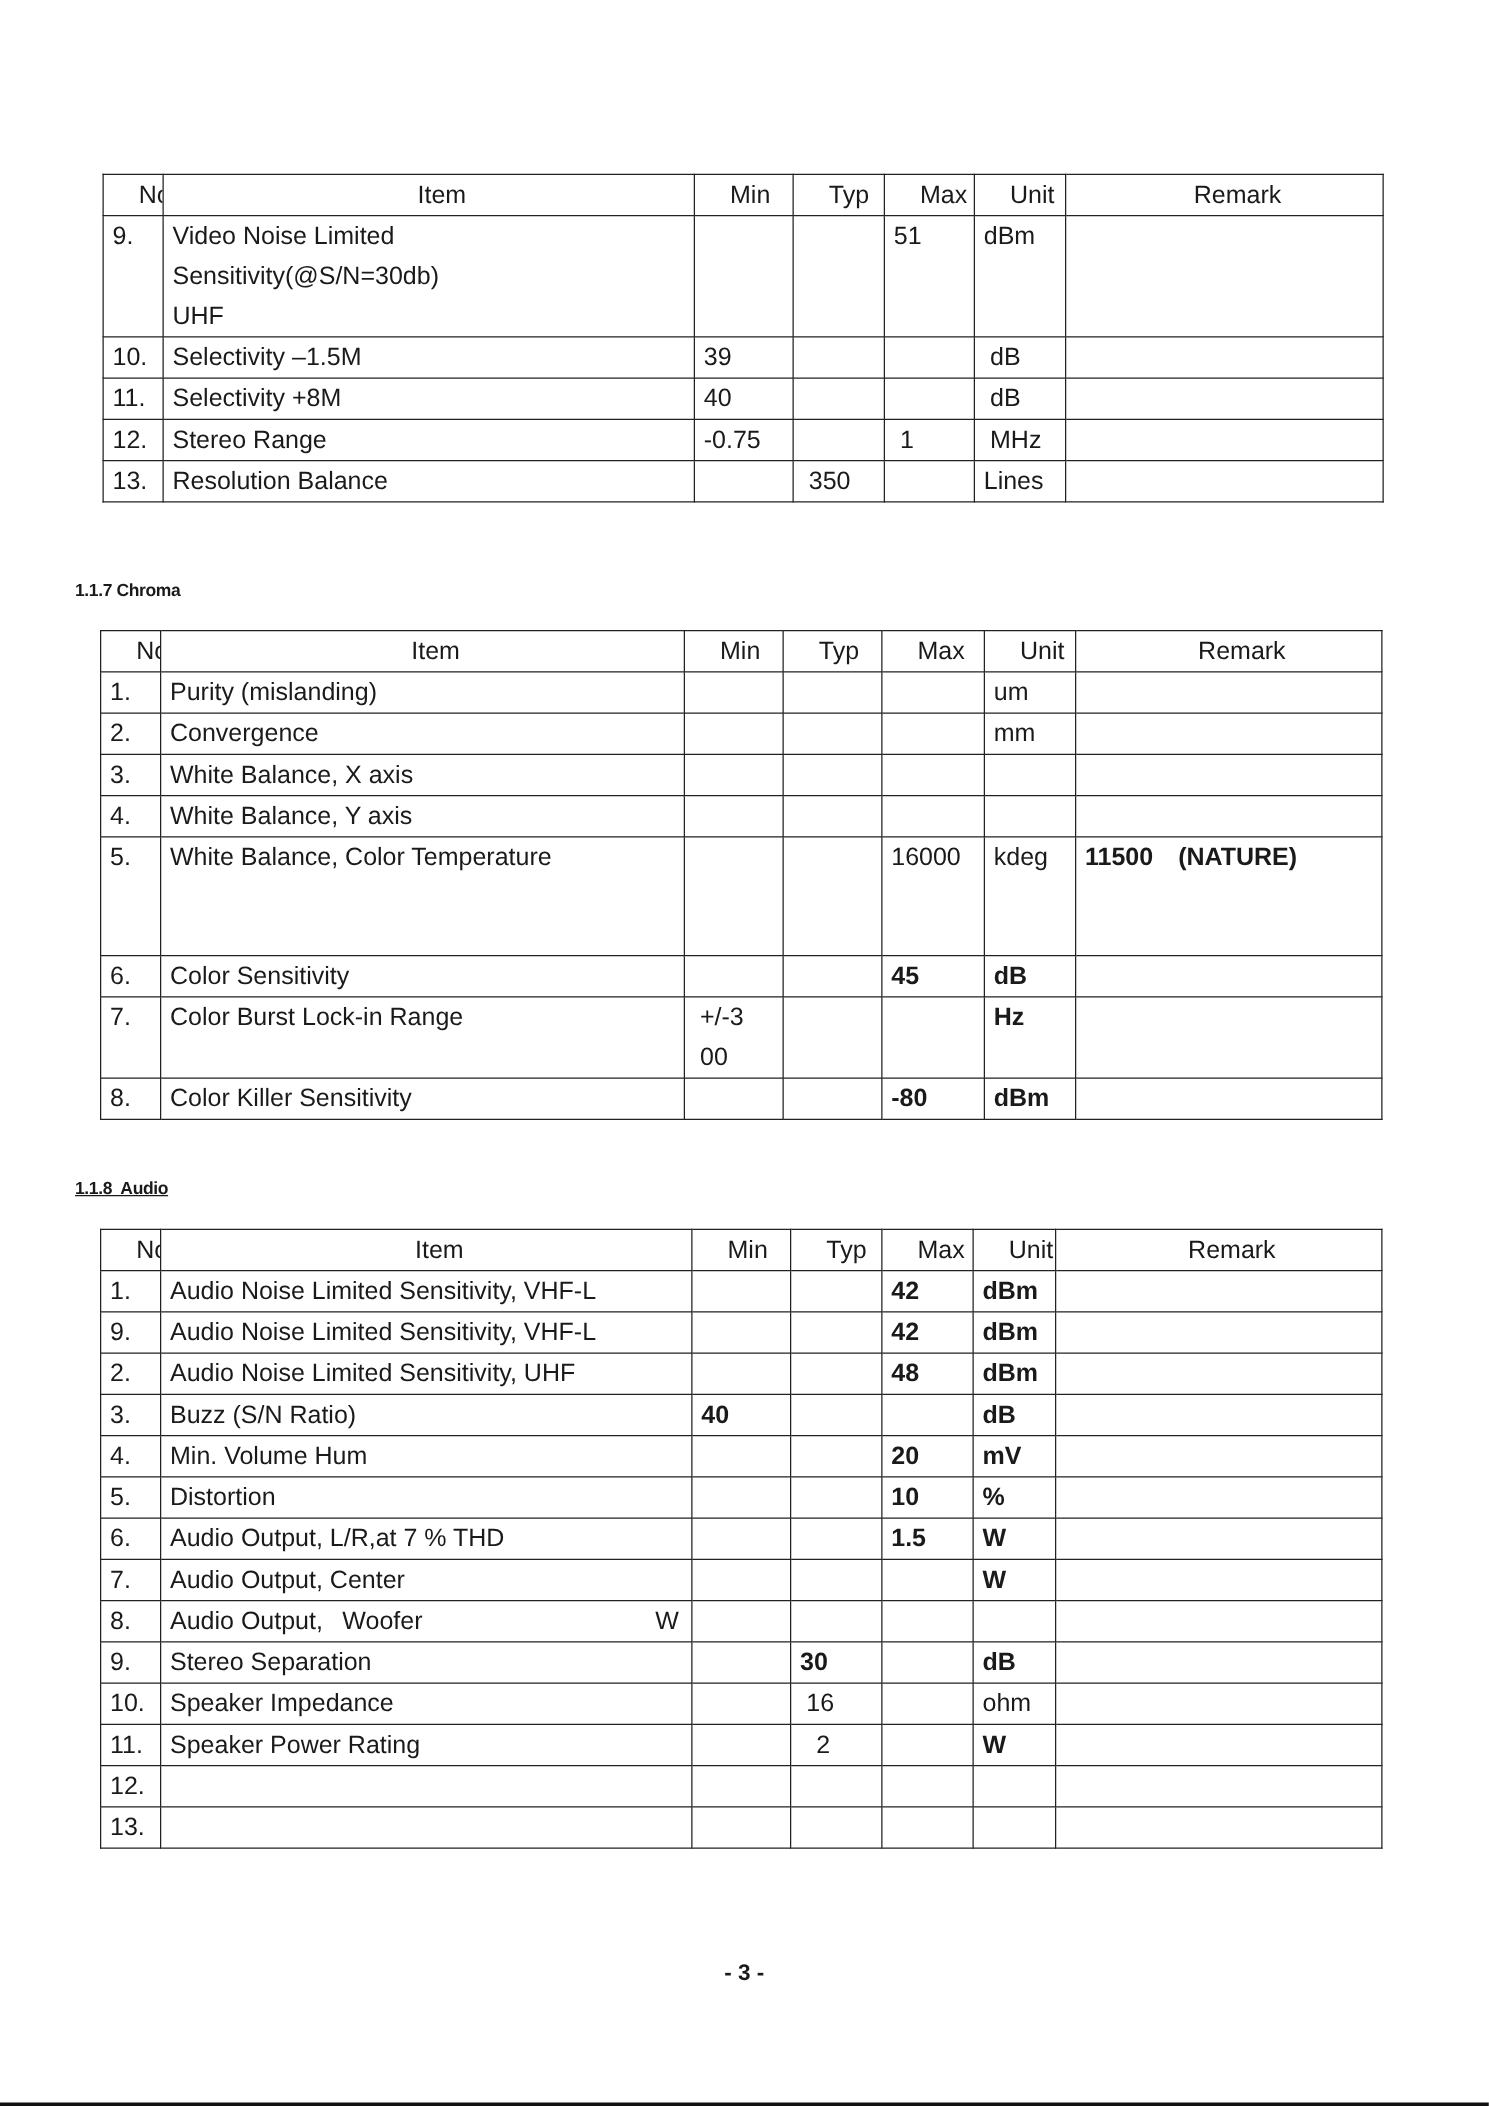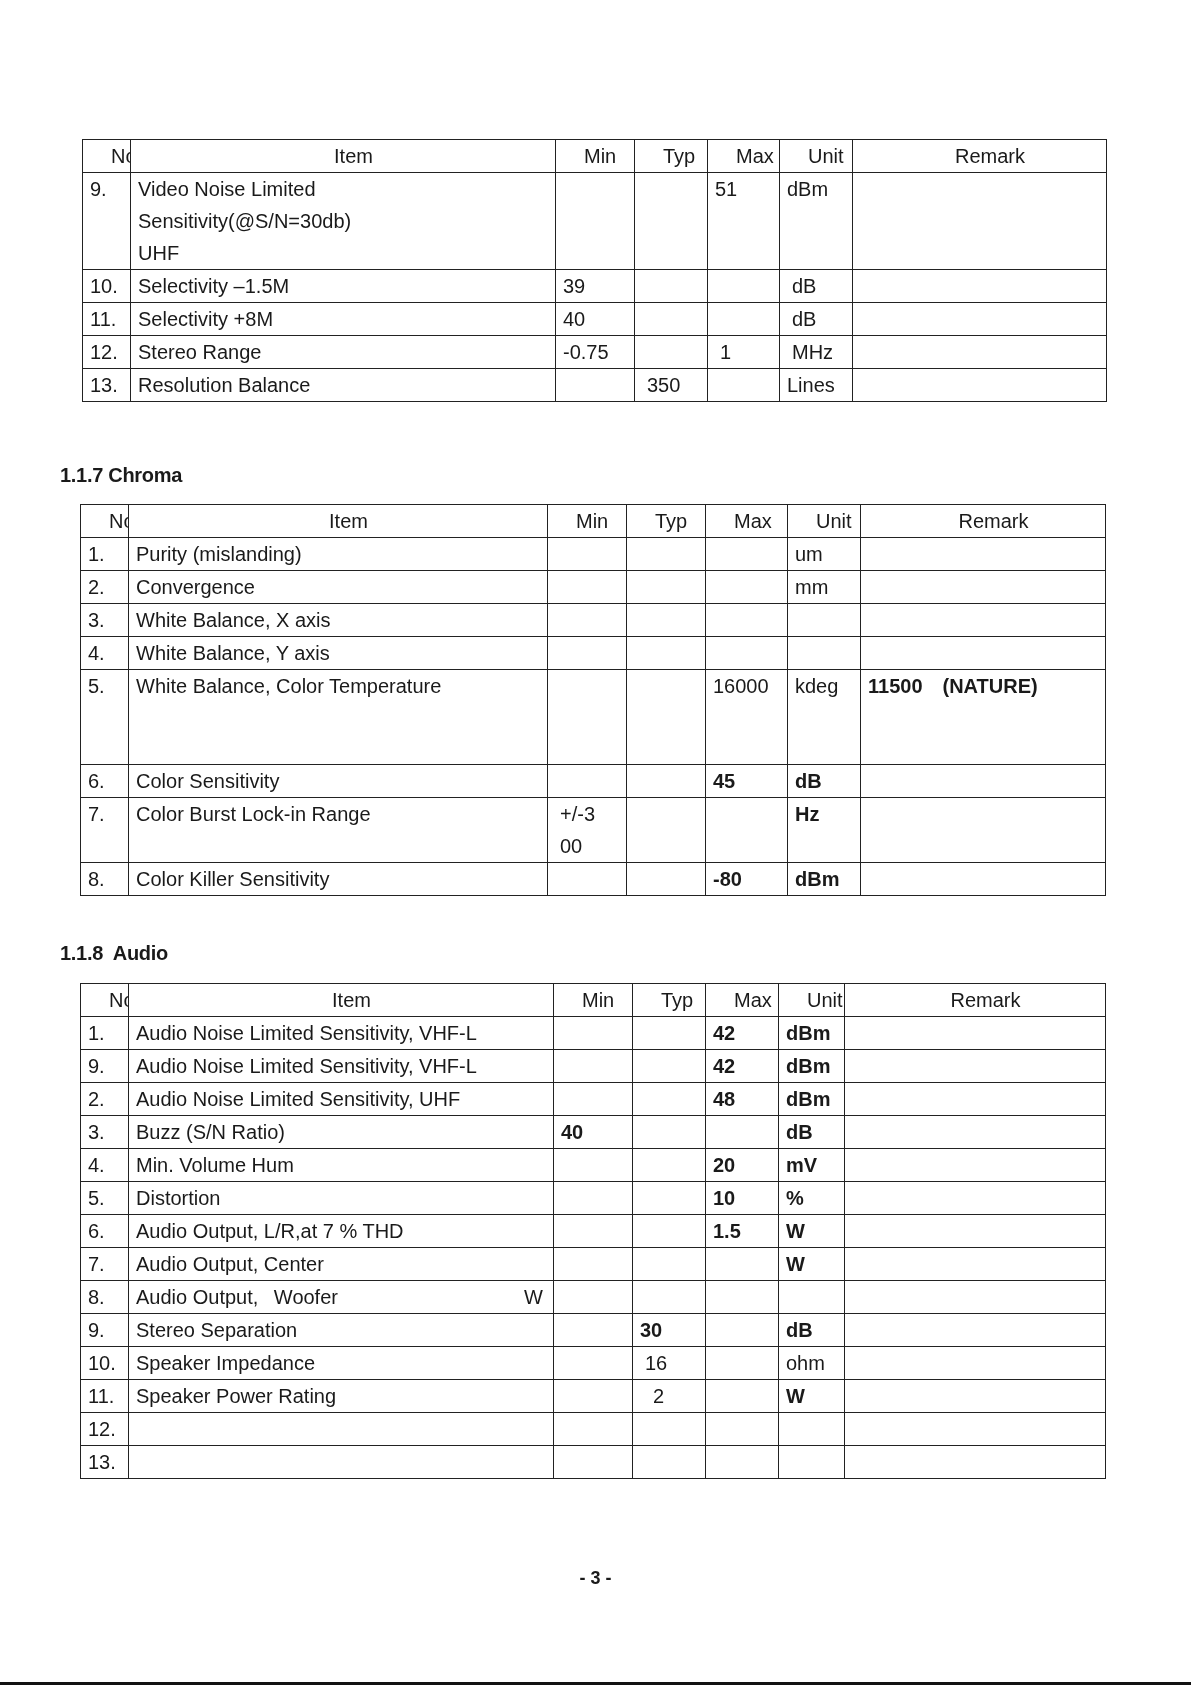--- a/index.html
+++ b/index.html
@@ -5,21 +5,21 @@
   html, body { margin:0; padding:0; background:#ffffff; }
   body { width:1191px; height:1685px; position:relative; overflow:hidden;
          font-family:"Liberation Sans", sans-serif; color:#1a1a1a; }
   .tbl { position:absolute; border-collapse:collapse; table-layout:fixed; }
   .tbl td, .tbl th { border:1.3px solid #222; padding:0 7px; font-size:20px; font-weight:normal;
                      vertical-align:top; line-height:32px; white-space:nowrap; overflow:hidden; }
   .tbl th { text-align:center;padding-left:28px; }
   .tbl th.l { text-align:left; }
   .tbl td.c { text-align:left;font-weight:bold; }
   .tbl td.ml { padding-left:12px; }
-  .sec { position:absolute; font-size:20px; font-weight:bold; letter-spacing:-0.3px; }
+  .sec { position:absolute; font-size:14px; font-weight:bold; letter-spacing:-0.3px; }
   .ml-cell span { display:block; }
   .footer { position:absolute; top:1568px; left:0; width:1191px; text-align:center;
             font-size:18px; font-weight:bold; }
   .bottom-rule { position:absolute; left:0; top:1682px; width:1191px; height:3px; background:#111; }
   .rh { height:32px; }
 </style>
 </head>
 <body>
 
 <table class="tbl" style="left:82px; top:139px; width:1024px;">
@@ -191,21 +191,21 @@
       <td>Color Killer Sensitivity</td>
       <td></td>
       <td></td>
       <td class="c">-80</td>
       <td class="c">dBm</td>
       <td></td>
     </tr>
   </tbody>
 </table>
 
-<div class="sec" style="left:60px; top:942px; white-space:pre;">1.1.8  Audio</div>
+<div class="sec" style="left:60px; top:942px; white-space:pre;text-decoration:underline;">1.1.8  Audio</div>
 
 <table class="tbl" style="left:80px; top:983px; width:1025px;">
   <colgroup>
       <col style="width:48px">
       <col style="width:425px">
       <col style="width:79px">
       <col style="width:73px">
       <col style="width:73px">
       <col style="width:66px">
       <col style="width:261px">

